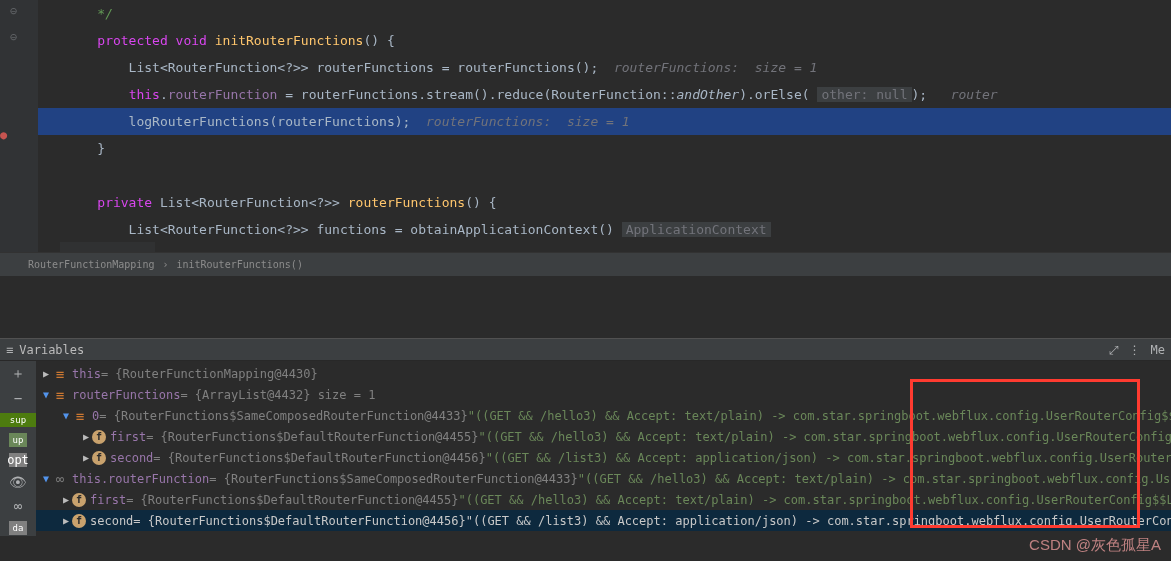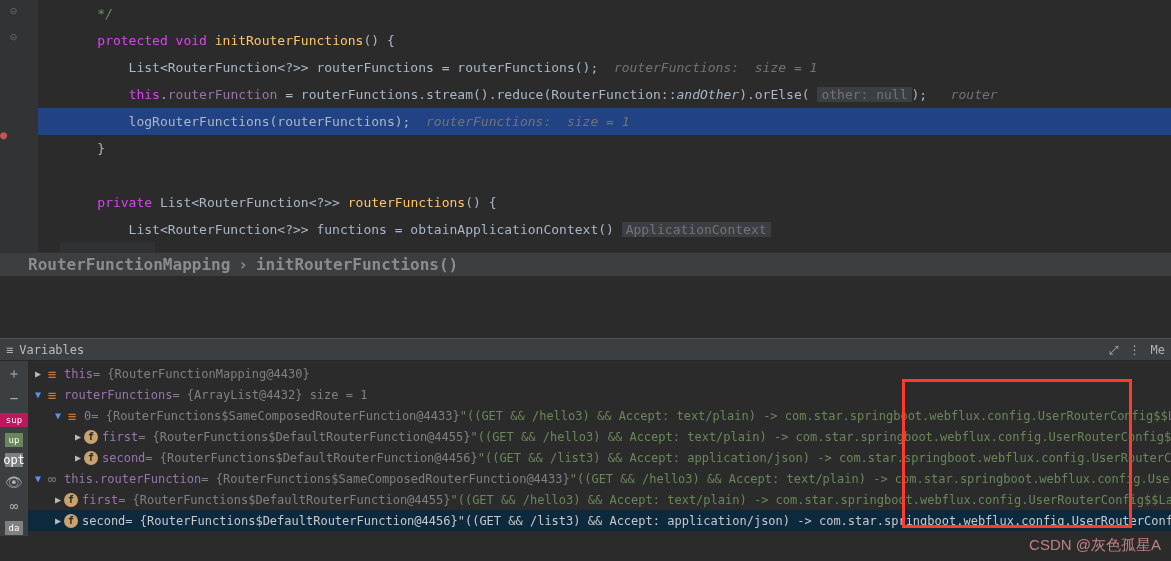--- a/index.html
+++ b/index.html
@@ -14,21 +14,21 @@
 .code-line.highlight { background: #214283; }
 .cm { color: #629755; font-style: italic; }
 .kw { color: #d946ef; }
 .mn { color: #ffc66d; }
 .id { color: #a9b7c6; }
 .inl { color: #72737a; font-style: italic; }
 .fld { color: #9876aa; }
 .pbox { background: #3c3f41; padding: 0 4px; color: #72737a; }
 
 
-.breadcrumb { height: 24px; background: #3c3f41; display: flex; align-items: center; padding-left: 28px; font-size: 16px; color: #bbbbbb; border-top: 1px solid #323232; font-weight: bold; }
+.breadcrumb { height: 24px; background: #3c3f41; display: flex; align-items: center; padding-left: 28px; font-size: 10px; color: #bbbbbb; border-top: 1px solid #323232; }
 .breadcrumb span { color: #8c8c8c; }
 .bc-sep { margin: 0 8px; color: #5e5e5e; }
 
 
 .gap { height: 62px; background: #2b2b2b; }
 
 
 .var-panel { background: #2b2b2b; }
 .var-header { height: 23px; background: #3c3f41; display: flex; align-items: center; padding: 0 6px; font-size: 12px; color: #bbbbbb; border-top: 1px solid #515151; border-bottom: 1px solid #282828; }
 .var-header .hicon { margin-right: 6px; color: #afb1b3; }
@@ -99,21 +99,21 @@
     <span>Variables</span>
     <span class="sp"></span>
     <span class="ricon">⤢</span>
     <span class="ricon">⋮</span>
     <span class="ricon">Me</span>
   </div>
   <div class="var-body">
     <div class="var-toolbar">
       <span class="tb">＋</span>
       <span class="tb">−</span>
-      <span class="tb" style="background:#be185d;width:28px;height:14px;font-size:9px;color:#fff;display:flex;align-items:center;justify-content:center">sup</span>
+      <span class="tb" style="background:#4d7c0f;width:36px;height:14px;font-size:9px;color:#fff;display:flex;align-items:center;justify-content:center">sup</span>
       <span class="tb" style="background:#6a8759;width:18px;height:14px;font-size:9px;color:#fff;display:flex;align-items:center;justify-content:center">up</span>
       <span class="tb" style="background:#808080;width:18px;height:14px;font-size:12px;color:#fff;display:flex;align-items:center;justify-content:center">opt</span>
       <span class="tb">👁</span>
       <span class="tb">∞</span>
       <span class="tb" style="background:#808080;width:18px;height:14px;font-size:9px;color:#fff;display:flex;align-items:center;justify-content:center">da</span>
     </div>
     <div class="var-tree">
 
       <div class="tree-row">
         <span class="ind" style="width:4px"></span>

